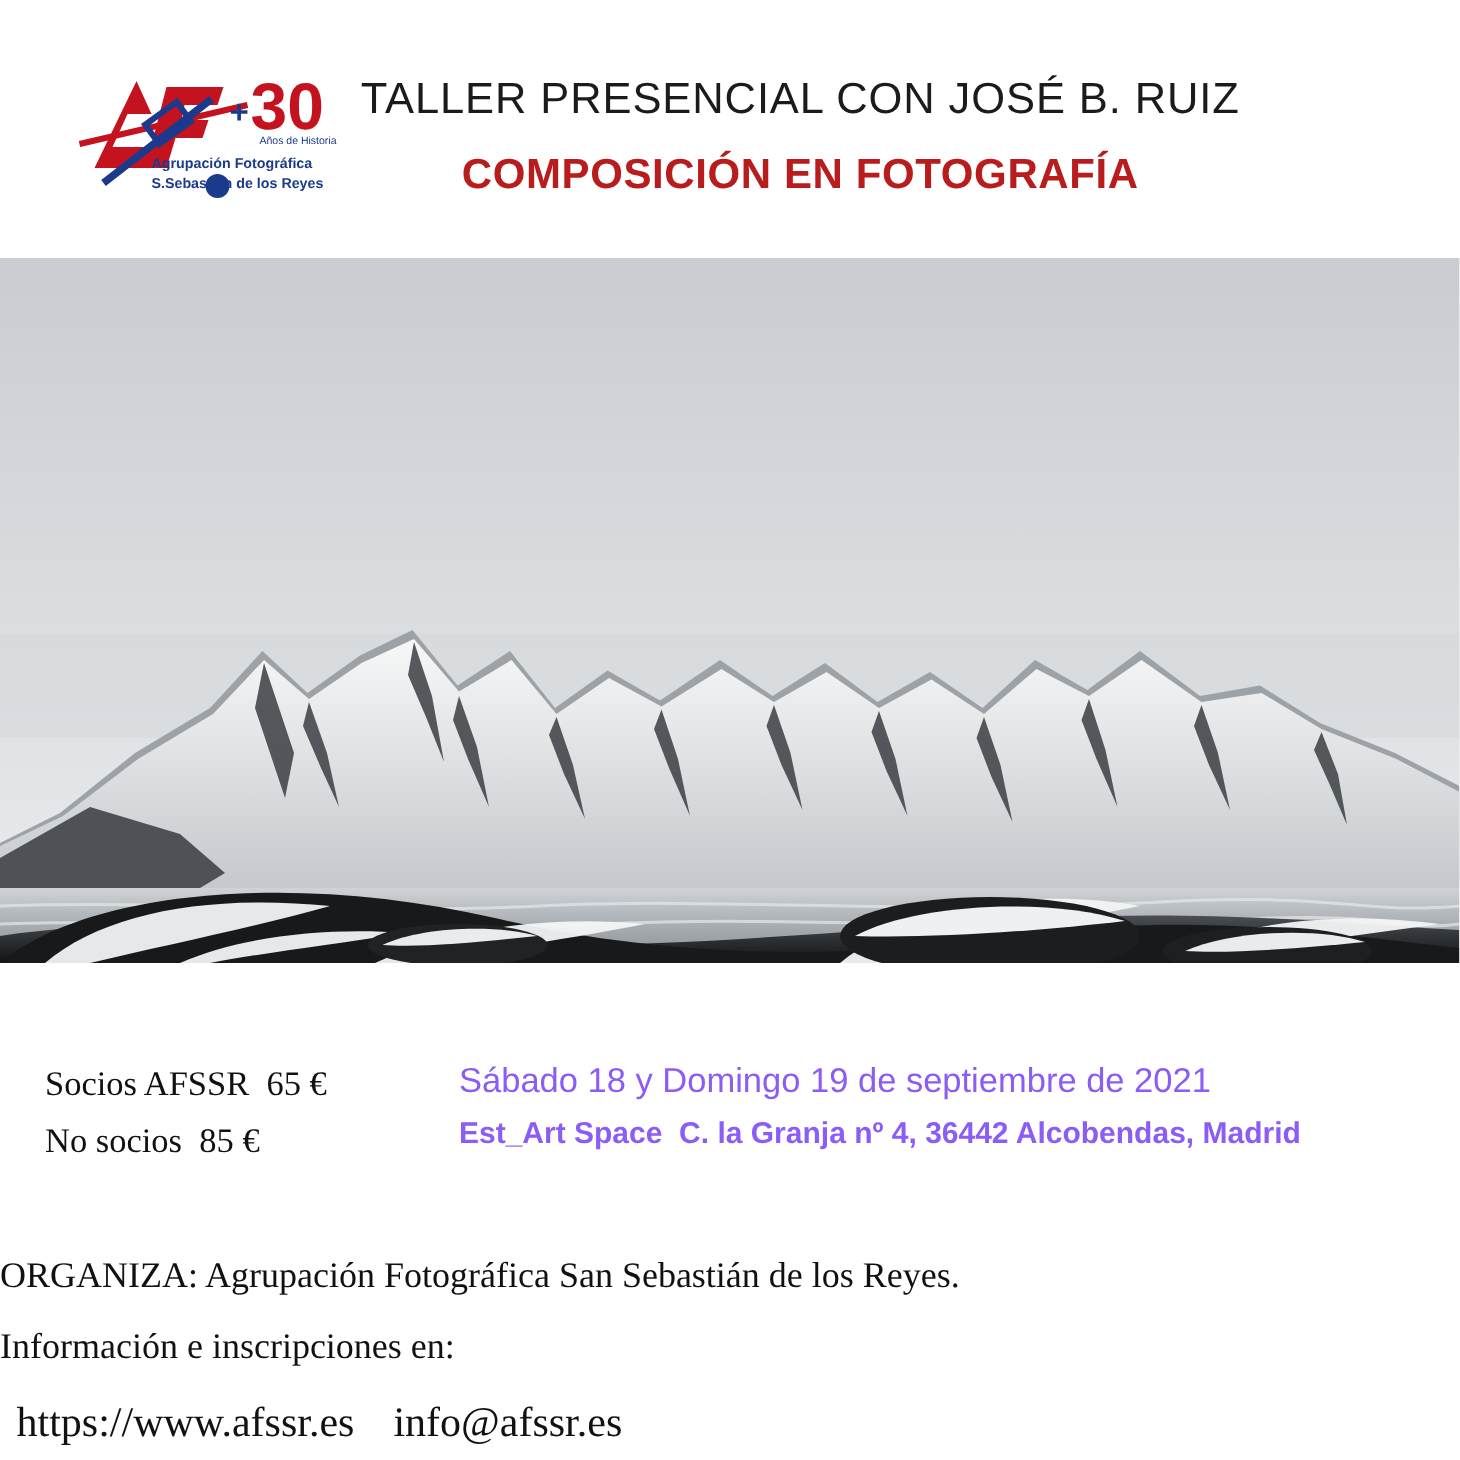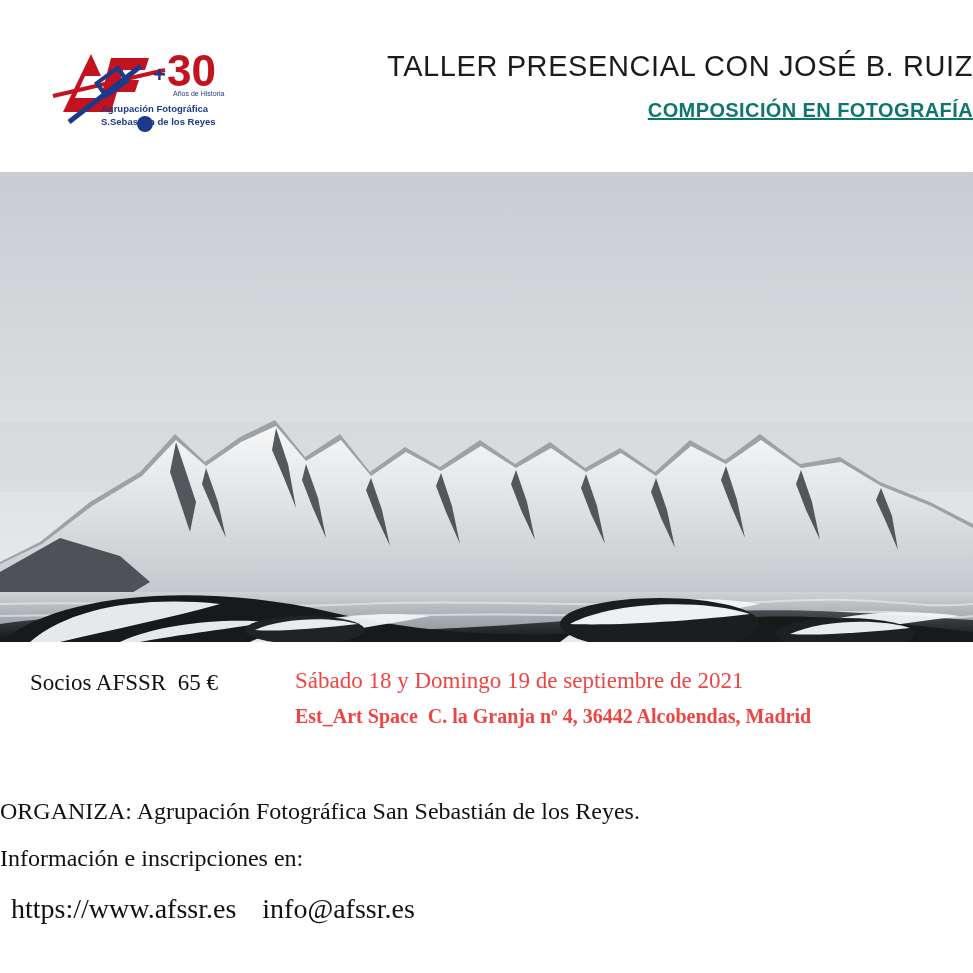--- a/index.html
+++ b/index.html
@@ -30,76 +30,76 @@
     width: 195px;
     height: 100px;
   }
   .logo svg { display: block; }
 
   .header-titles {
     position: absolute;
     left: 0;
     right: 0;
     top: 48px;
-    text-align: right;
+    text-align: center;
     padding-left: 60px;
     margin-left: 34px;
   }
   .title-line1 {
     font-family: "Liberation Sans", sans-serif;
     font-size: 29px;
     letter-spacing: 0.6px;
     color: #1b1b1b;
     font-weight: 400;
     line-height: 1.25;
   }
   .title-line2 {
     font-family: "Liberation Sans", sans-serif;
-    font-size: 20px;
+    font-size: 28px;
     letter-spacing: 0.4px;
-    color: #0f766e;
+    color: #b91c1c;
     font-weight: bold;
     margin-top: 14px;
     line-height: 1.25;
-    text-decoration: underline;
   }
 
   
   .photo {
     position: relative;
     width: 973px;
     height: 470px;
     overflow: hidden;
     background: #b9bcc0;
   }
   .photo svg { display: block; width: 973px; height: 470px; }
 
   
   .info {
     position: relative;
     height: 120px;
     background: #ffffff;
+    margin-top: 40px;
   }
   .prices {
     position: absolute;
     left: 30px;
     top: 22px;
     font-family: "Liberation Serif", serif;
     font-size: 23px;
     color: #111;
     line-height: 1.65;
   }
   .prices div { white-space: pre; }
 
   .when-where {
     position: absolute;
-    left: 295px;
+    left: 306px;
     top: 22px;
-    font-family: Liberation Serif, serif;
-    color: #ef4444;
+    font-family: Liberation Sans, sans-serif;
+    color: #8b5cf6;
   }
   .date-line {
     font-size: 23px;
     line-height: 1.45;
     white-space: pre;
   }
   .venue-line {
     font-size: 20px;
     font-weight: bold;
     margin-top: 5px;
@@ -241,20 +241,21 @@
         <ellipse cx="845" cy="462" rx="70" ry="16" fill="#1d2022"></ellipse>
         <path d="M790 462 C820 448, 880 446, 910 456 C870 460, 820 464, 790 462 Z" fill="#e9ebee"></path>
       </g>
     </g>
   </svg>
 </div>
 
 <div class="info">
   <div class="prices">
     <div>Socios AFSSR  65 €</div>
+    <div>No socios  85 €</div>
   </div>
 
   <div class="when-where">
     <div class="date-line">Sábado 18 y Domingo 19 de septiembre de 2021</div>
     <div class="venue-line">Est_Art Space  C. la Granja nº 4, 36442 Alcobendas, Madrid</div>
   </div>
 </div>
 
 <div class="footer">
   <div class="footer-line">ORGANIZA: Agrupación Fotográfica San Sebastián de los Reyes.</div>

